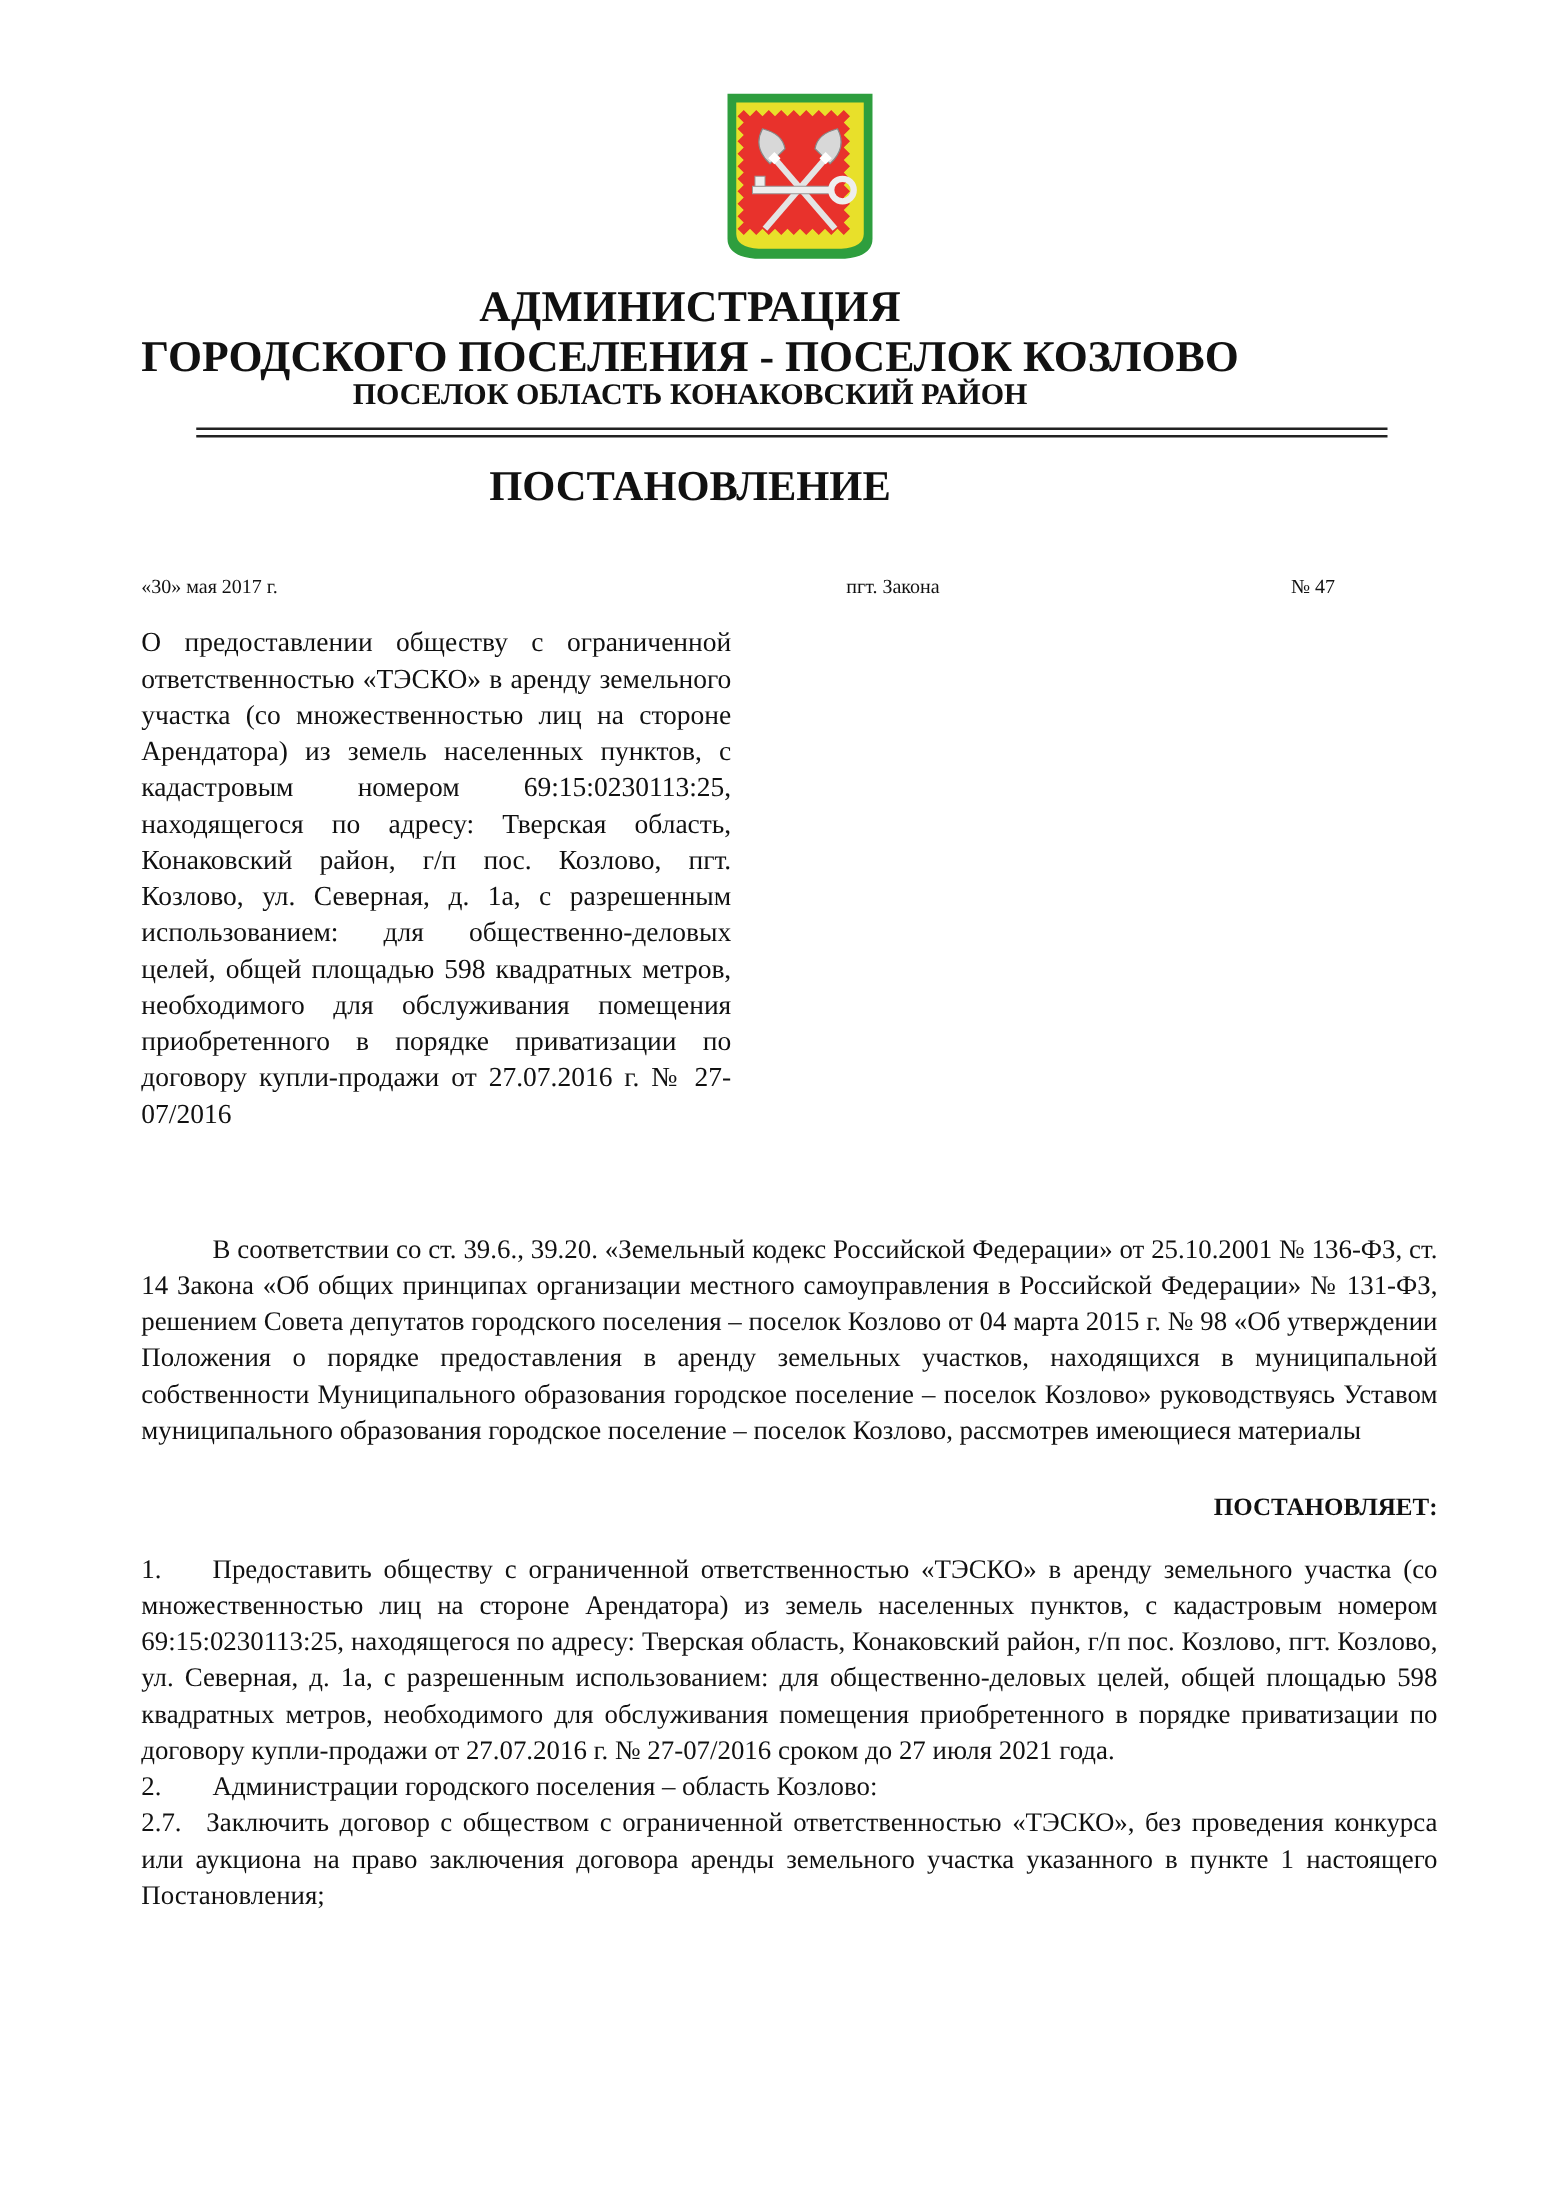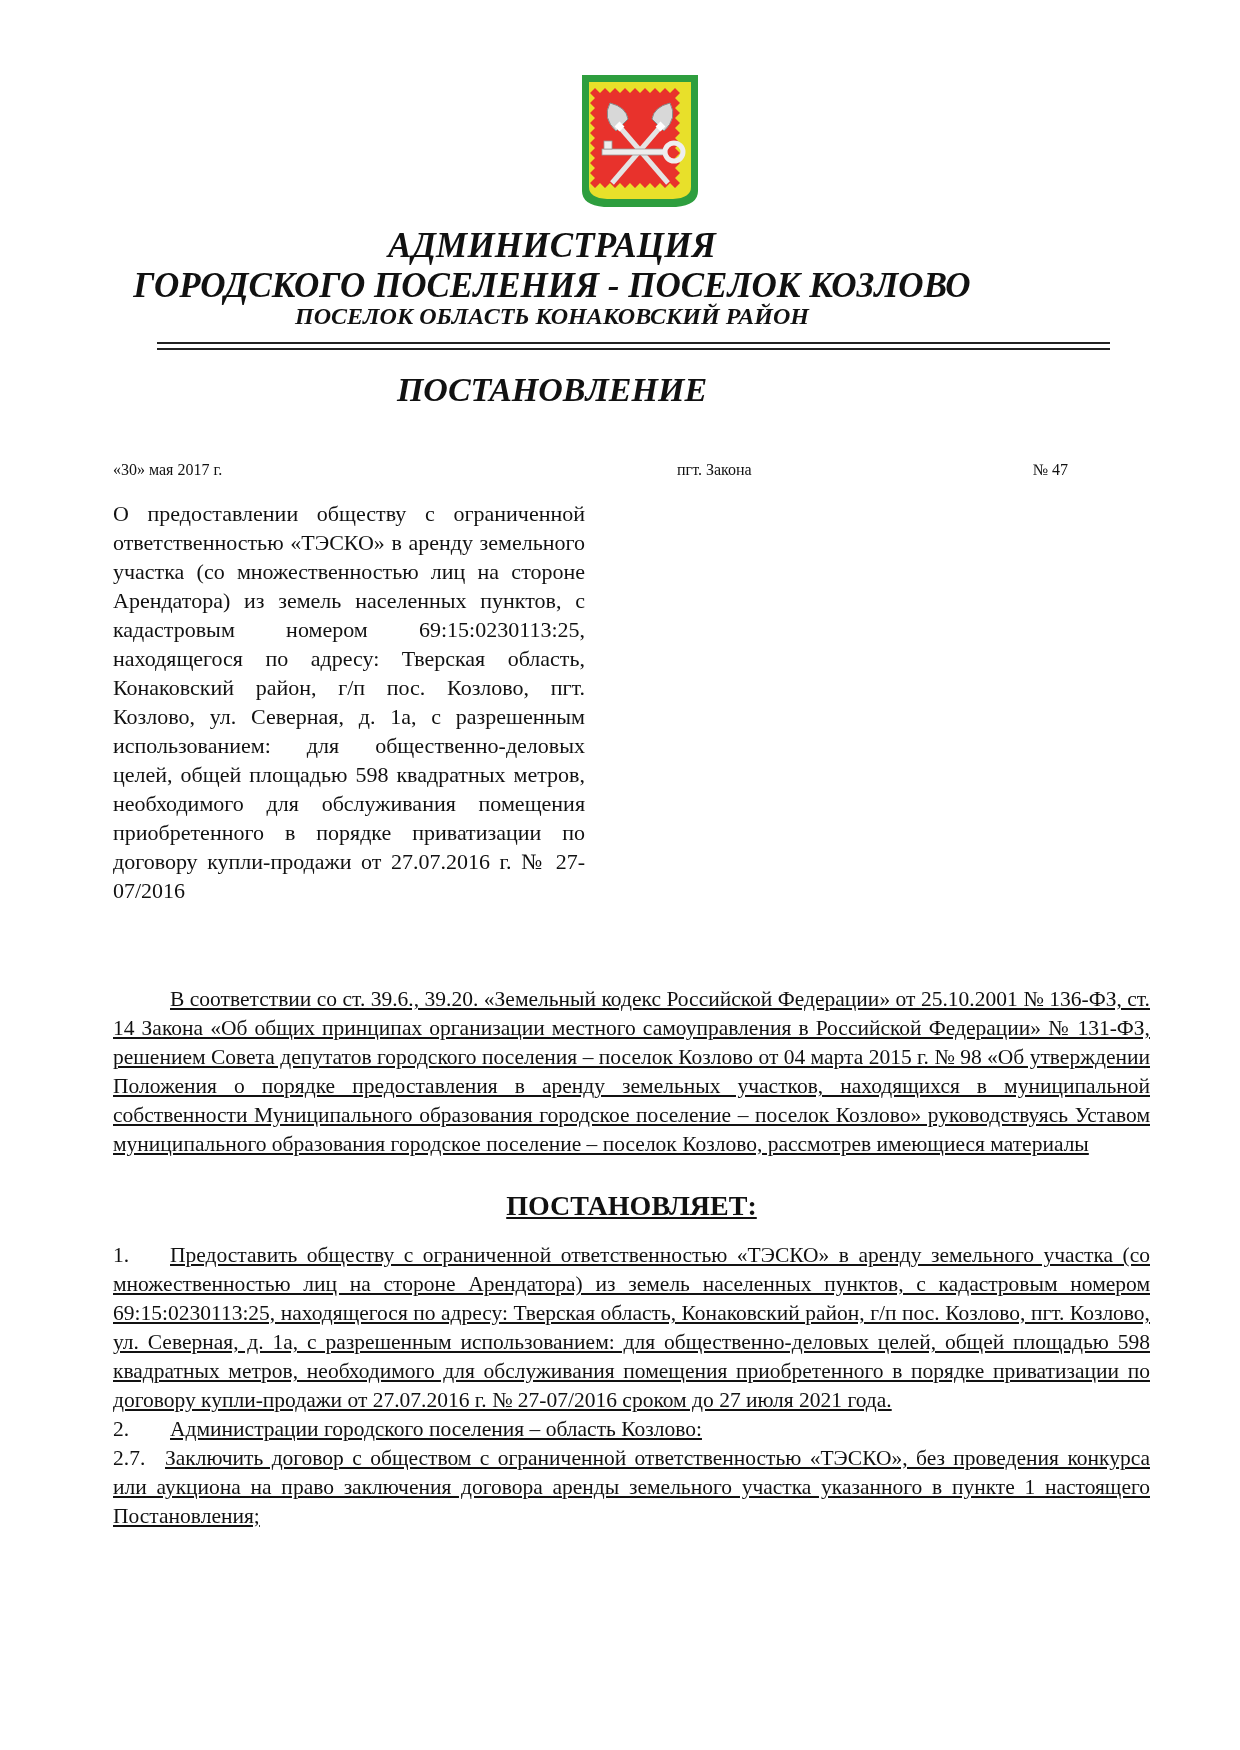--- a/index.html
+++ b/index.html
@@ -5,21 +5,21 @@
     html, body { margin: 0; padding: 0; background: #ffffff; }
     body {
       width: 1240px; height: 1750px; position: relative; overflow: hidden;
       font-family: "Liberation Serif", "DejaVu Serif", serif; color: #111;
     }
     .emblem {
       position: absolute; left: 580px; top: 73px; width: 120px; height: 146px;
     }
     .hdr {
       position: absolute; left: 0; width: 1104px; text-align: center;
-      font-weight: bold; line-height: 1; font-style: italic;
+      font-weight: bold; line-height: 1;
     }
     .h1 { top: 228px; font-size: 35px; letter-spacing: 0.2px; }
     .h2 { top: 268px; font-size: 35px; }
     .h3 { top: 304px; font-size: 24px; }
     .sep {
       position: absolute; left: 157px; top: 342px; width: 953px; height: 12px;
       border-top: 2px solid #222; border-bottom: 2px solid #222; box-sizing: border-box;
       height: 8px;
       background-image: repeating-linear-gradient(90deg, transparent 0 16px, #fff 16px 18px);
     }
@@ -34,24 +34,24 @@
     .subject {
       position: absolute; left: 113px; top: 499px; width: 472px;
       font-size: 22px; line-height: 29px; text-align: justify;
       text-align-last: left;
     }
     .subject p { margin: 0; }
     .body {
       position: absolute; left: 113px; top: 985px; width: 1037px;
       font-size: 21.5px; line-height: 29px; text-align: justify;
     }
-    .body p { margin: 0; text-decoration: underline; }
+    .body p { margin: 0; }
     .body .indent { text-indent: 57px; }
     .decree {
-      text-align: center; font-weight: bold; font-size: 28px;
+      text-align: right; font-weight: bold; font-size: 20px;
       margin: 32px 0 20px 0 !important; line-height: 30px;
     }
     .item { display: block; }
     .item .num { display: inline-block; width: 57px; }
     .item .num2 { display: inline-block; width: 52px; }
   </style>
 </head>
 <body>
 
 <svg class="emblem" viewBox="0 0 120 146" xmlns="http://www.w3.org/2000/svg">

